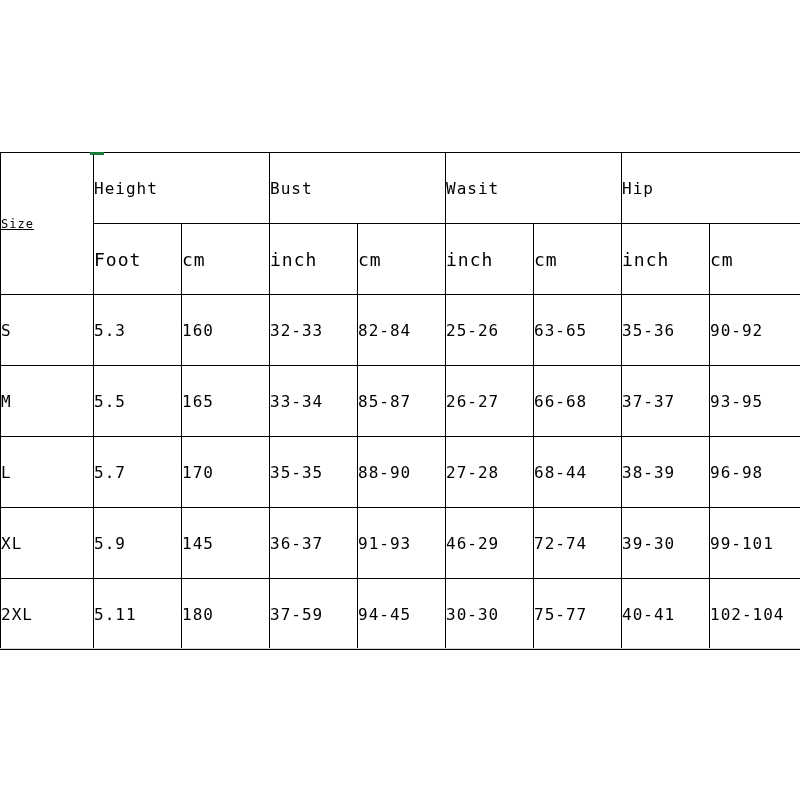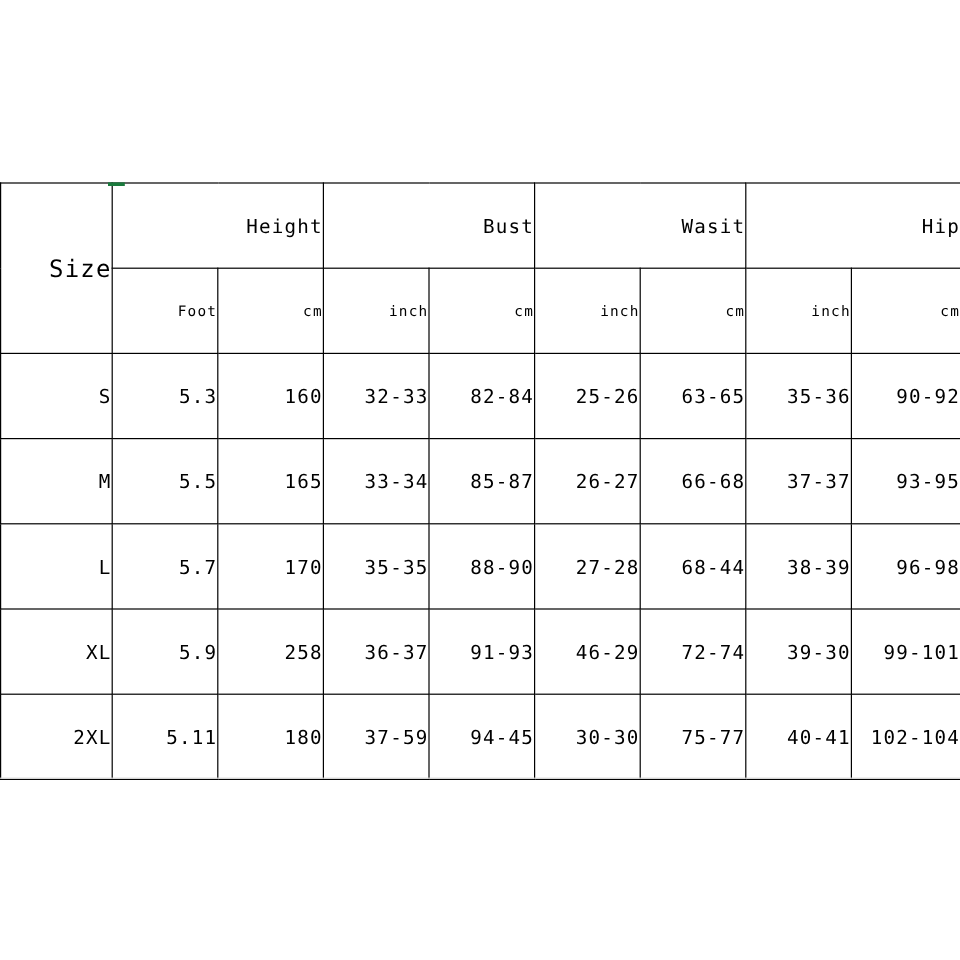--- a/index.html
+++ b/index.html
@@ -27,38 +27,39 @@
   }
   table.size-chart {
     border-collapse: collapse;
     width: 800px;
     table-layout: fixed;
     background: #ffffff;
   }
   table.size-chart td,
   table.size-chart th {
     border: 1px solid #000000;
-    text-align: right;
+    text-align: left;
     vertical-align: middle;
     font-weight: normal;
     color: #000000;
     font-family: "DejaVu Sans Mono", monospace;
     letter-spacing: 1px;
     padding: 0;
   }
   .hdr-group {
     height: 70px;
     font-size: 16px;
   }
   .hdr-unit {
     height: 70px;
-    font-size: 12px;
+    font-size: 18px;
   }
   .size-cell {
-    font-size: 20px;
+    font-size: 12px;
+    text-decoration: underline;
   }
   .body-row td {
     height: 70px;
     font-size: 16px;
   }
   
   col.c-size { width: 93px; }
   col.c-foot { width: 88px; }
   col.c-hcm  { width: 88px; }
   col.c-binch{ width: 88px; }
@@ -153,21 +154,21 @@
           <td>35-35</td>
           <td>88-90</td>
           <td>27-28</td>
           <td>68-44</td>
           <td>38-39</td>
           <td>96-98</td>
         </tr>
         <tr class="body-row">
           <td>XL</td>
           <td>5.9</td>
-          <td>258</td>
+          <td>145</td>
           <td>36-37</td>
           <td>91-93</td>
           <td>46-29</td>
           <td>72-74</td>
           <td>39-30</td>
           <td>99-101</td>
         </tr>
         <tr class="body-row">
           <td>2XL</td>
           <td>5.11</td>

